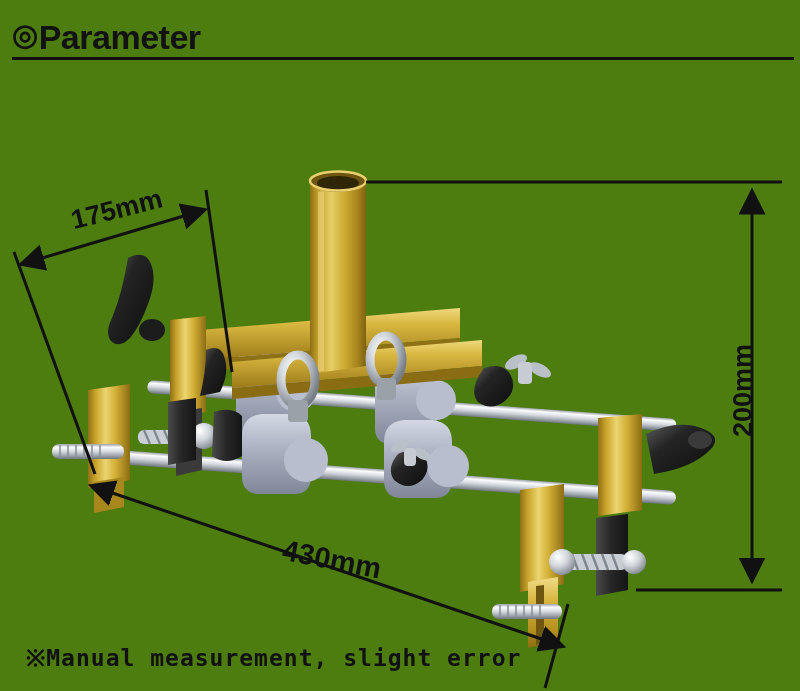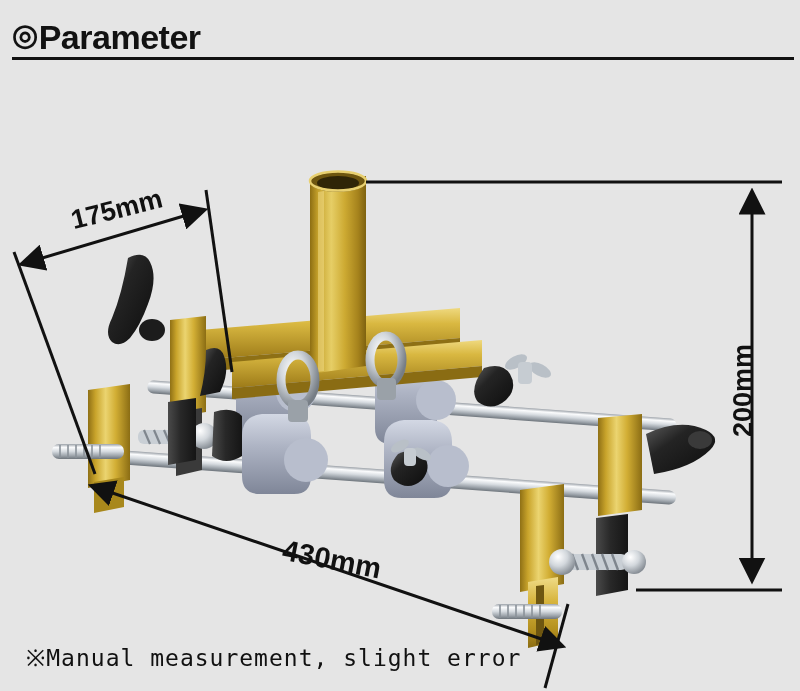--- a/index.html
+++ b/index.html
@@ -7,21 +7,21 @@
     padding: 0;
     background: #ffffff;
   }
   body {
     font-family: "Liberation Sans", sans-serif;
   }
   #page {
     position: relative;
     width: 800px;
     height: 691px;
-    background: #e5e5e5;
+    background: #4d7c0f;
     overflow: hidden;
   }
 
   
   #header {
     position: absolute;
     left: 0; top: 0;
     width: 800px; height: 70px;
   }
   #header-title {
@@ -86,21 +86,21 @@
     font-size: 27px;
     transform: rotate(-90deg);
     transform-origin: left top;
   }
 
   
   #footnote {
     position: absolute;
     left: 26px; top: 641px;
     font-size: 23px;
-    font-weight: 400;
+    font-weight: 700;
     color: #111111;
     letter-spacing: 1px;
     white-space: nowrap;
     font-family: "DejaVu Sans Mono", monospace;
   }
 </style>
 </head>
 <body>
 
 <div id="page">

